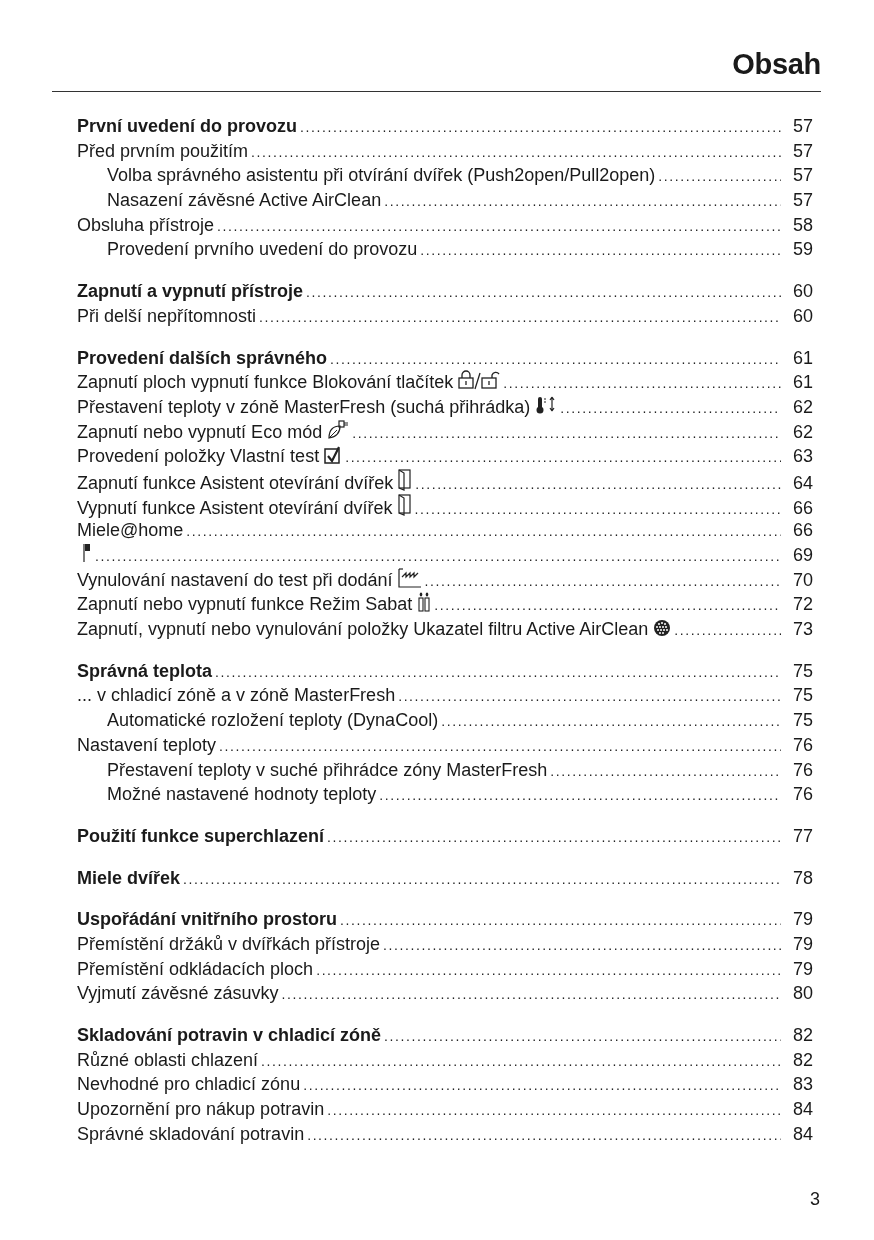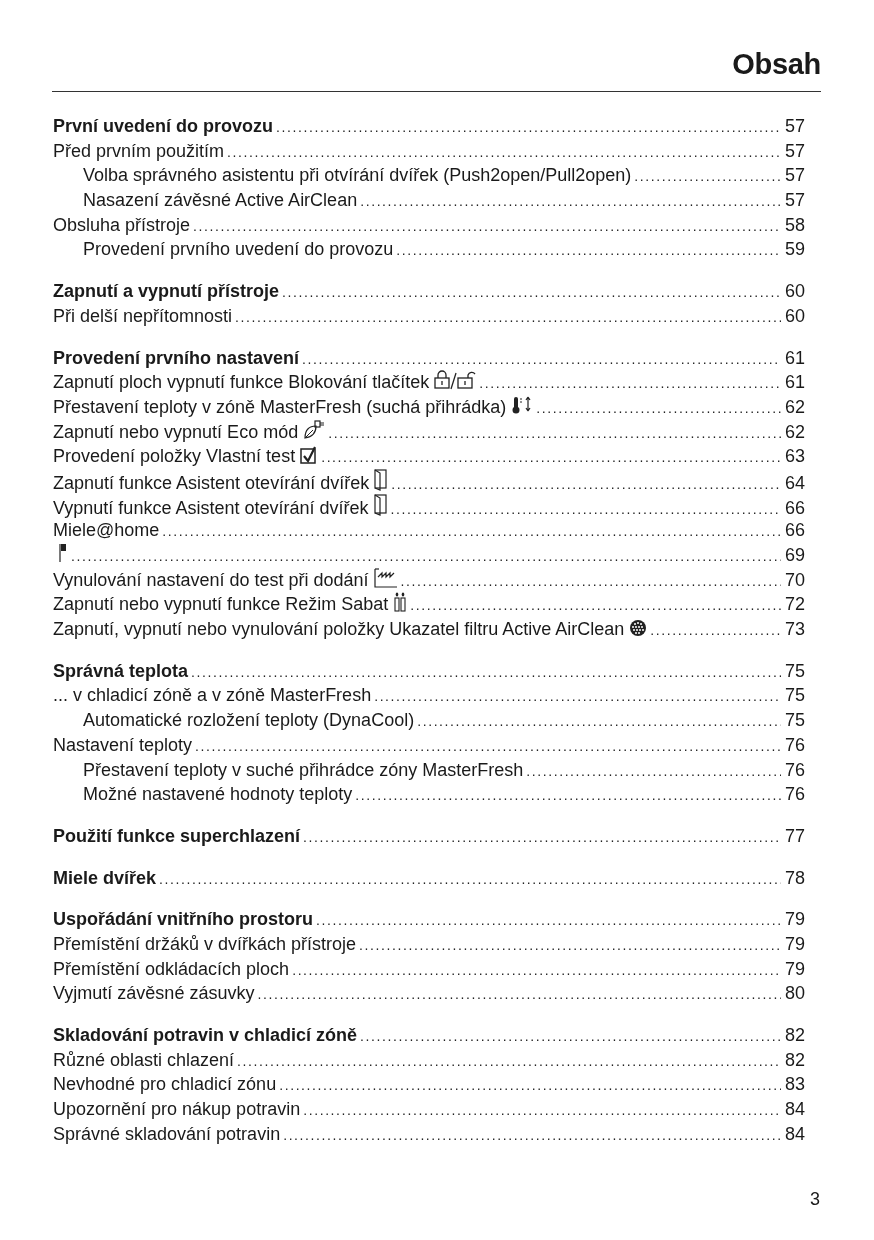--- a/index.html
+++ b/index.html
@@ -2,27 +2,27 @@
 <html><head>
 <meta charset="utf-8">
 <style>
   html, body { margin: 0; padding: 0; background: #ffffff; }
   body { width: 874px; height: 1240px; position: relative; overflow: hidden;
          font-family: "Liberation Sans", sans-serif; color: #1a1a1a; }
   .title { position: absolute; right: 53px; top: 48px; font-size: 29px; font-weight: bold; letter-spacing: -0.3px; }
   .rule { position: absolute; left: 52px; right: 53px; top: 91px; height: 0; border-top: 1.5px solid #333; }
   .toc { position: absolute; left: 53px; right: 53px; top: 114px; }
   .group { margin-bottom: 17px; }
-  .row { display: flex; align-items: baseline; height: 24.7px; font-size: 18px; line-height: 24.7px; white-space: nowrap; }
+  .row { display: flex; align-items: baseline; height: 24.7px; font-size: 18px; line-height: 24.7px; white-space: nowrap; margin-left: 24px; }
   .row.bold .label { font-weight: bold; }
   .row.indent { padding-left: 30px; }
   .label { flex: 0 0 auto; }
   .leader { flex: 1 1 auto; overflow: hidden; margin: 0 4px 0 3px; color: #222; letter-spacing: 1.6px; font-size: 14px; }
   .leader::before { content: "......................................................................................................................................................................................................................"; }
-  .page { flex: 0 0 36px; text-align: left; }
+  .page { flex: 0 0 36px; text-align: center; }
   .icon { display: inline-block; vertical-align: -2px; margin-left: 5px; }
   .pagenum { position: absolute; right: 54px; top: 1189px; font-size: 18px; }
 </style>
 </head>
 <body>
 
 <div class="title">Obsah</div>
 <div class="rule"></div>
 
 <div class="toc" id="toc">
@@ -65,21 +65,21 @@
         <span class="page">60</span>
       </div>
       <div class="row">
         <span class="label"><span>Při delší nepřítomnosti</span></span>
         <span class="leader"></span>
         <span class="page">60</span>
       </div>
     </div>
     <div class="group">
       <div class="row bold">
-        <span class="label"><span>Provedení prvního nastavení</span></span>
+        <span class="label"><span>Provedení dalších správného</span></span>
         <span class="leader"></span>
         <span class="page">61</span>
       </div>
       <div class="row">
         <span class="label"><span>Zapnutí ploch vypnutí funkce Blokování tlačítek</span><span class="icon"><svg width="42" height="20" viewBox="0 0 42 20">
               <rect x="1" y="8" width="14" height="10" fill="none" stroke="#222" stroke-width="1.3"></rect>
               <path d="M4 8 V5 a4 4 0 0 1 8 0 V8" fill="none" stroke="#222" stroke-width="1.3"></path>
               <line x1="8" y1="11" x2="8" y2="15" stroke="#222" stroke-width="1.3"></line>
               <line x1="17" y1="19" x2="22" y2="3" stroke="#222" stroke-width="1.3"></line>
               <rect x="24" y="8" width="14" height="10" fill="none" stroke="#222" stroke-width="1.3"></rect>

